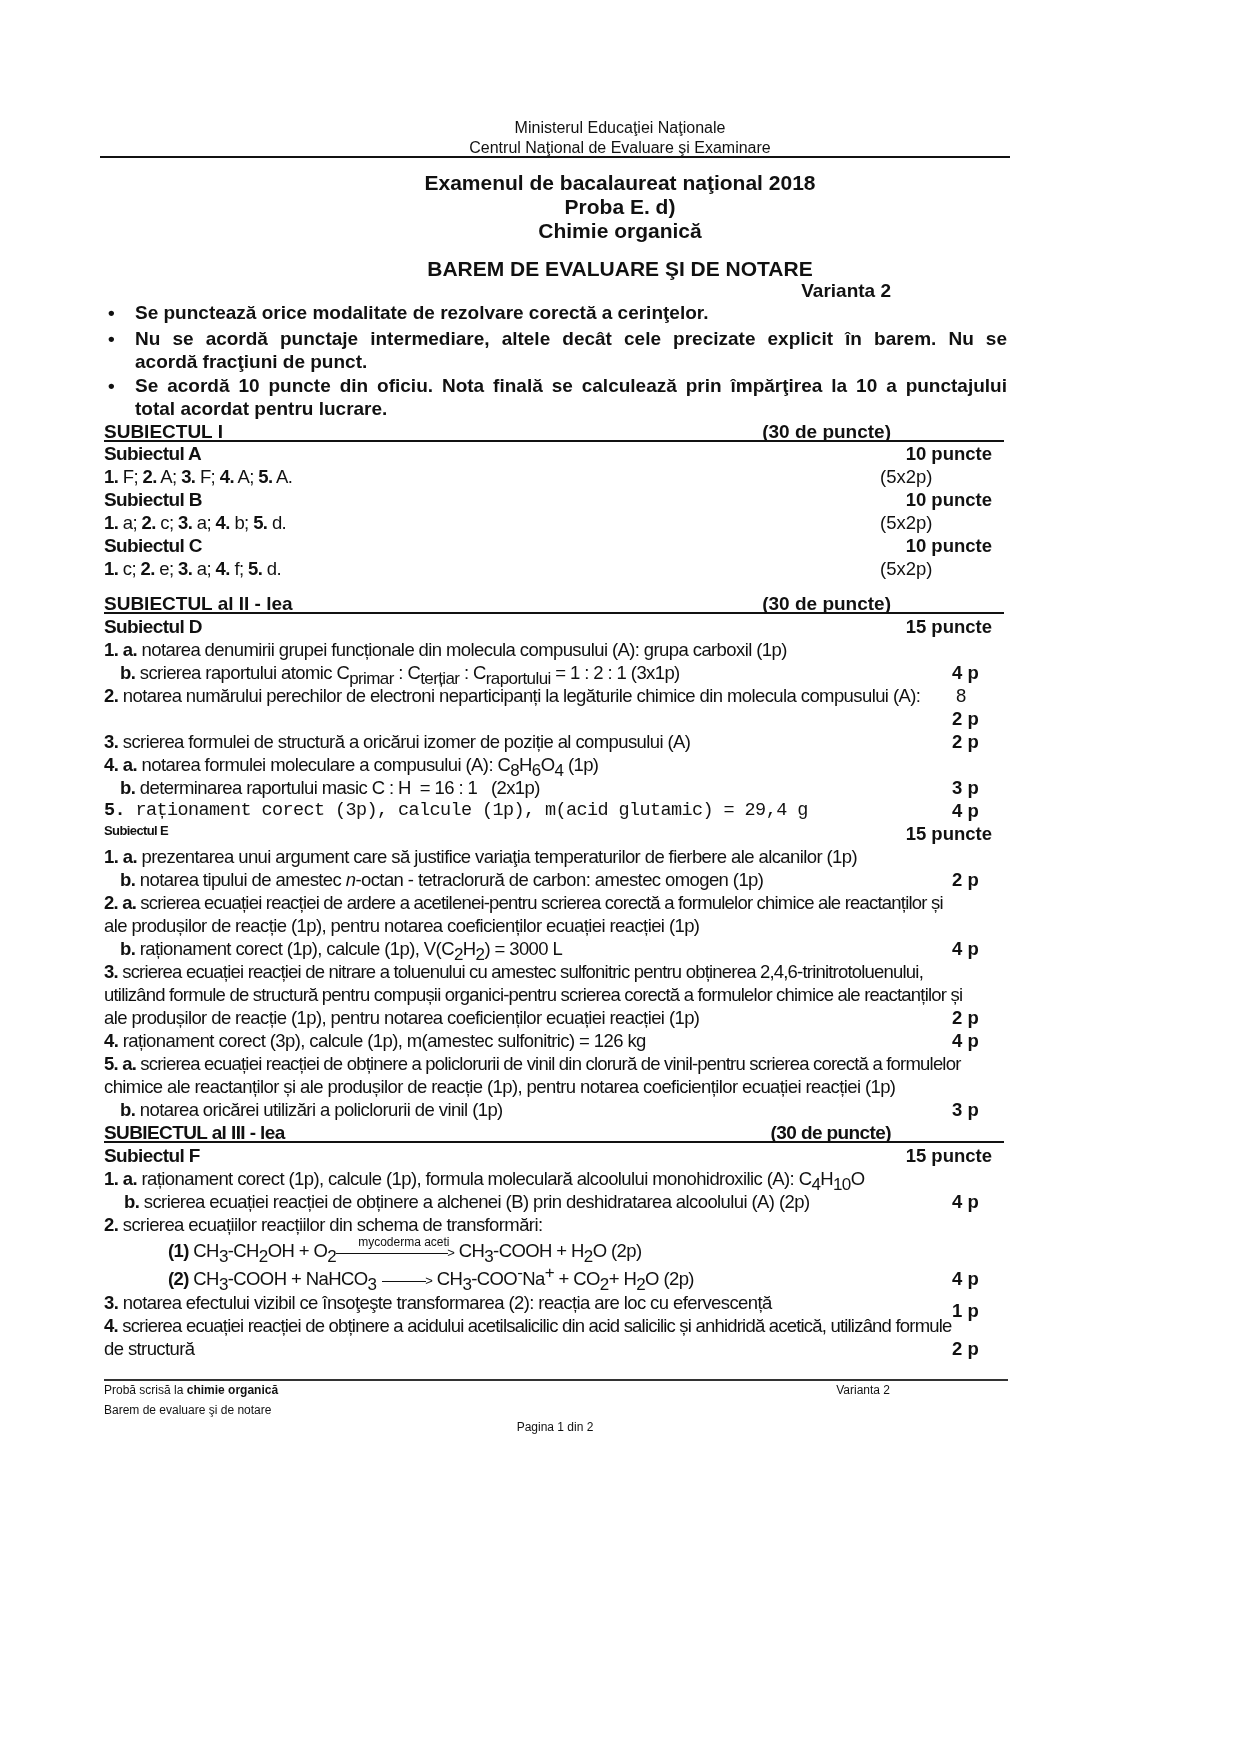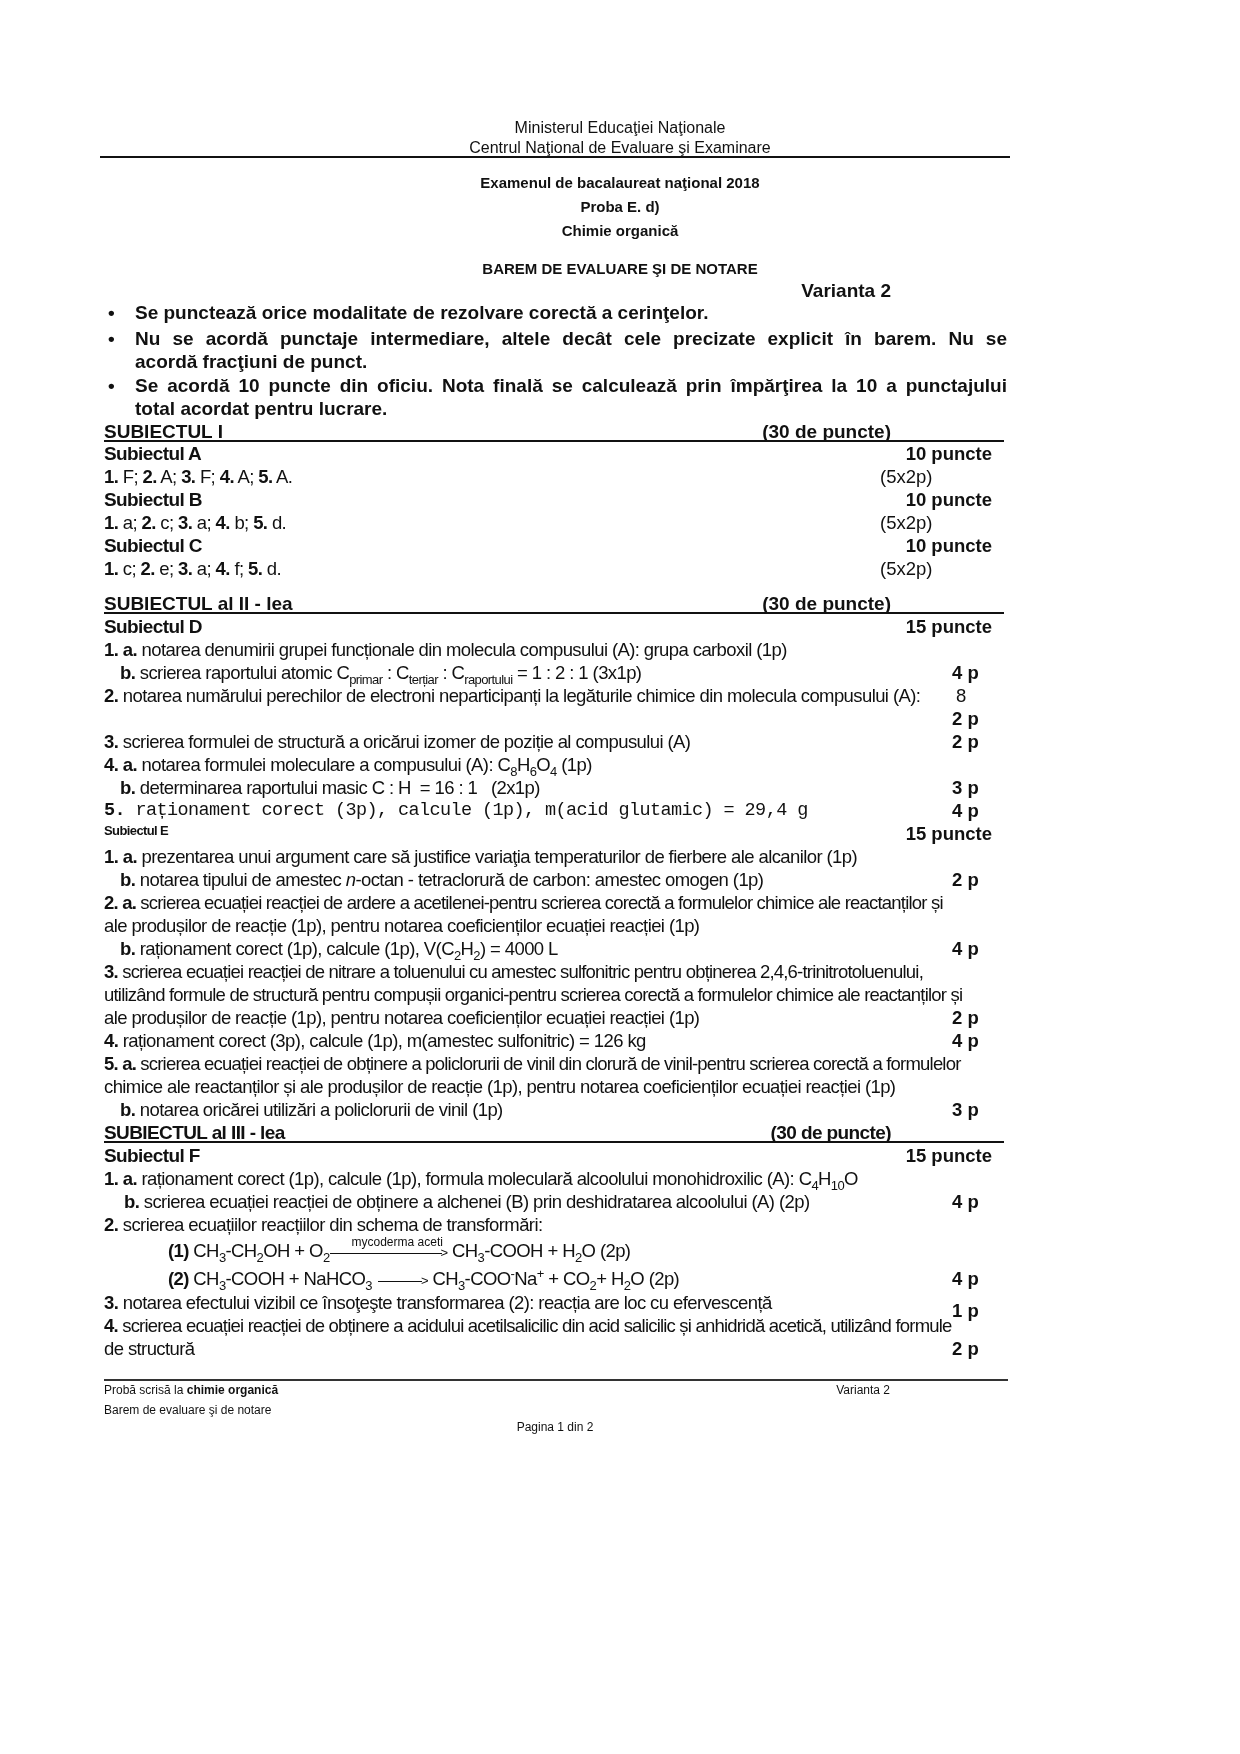--- a/index.html
+++ b/index.html
@@ -1,27 +1,27 @@
 <!DOCTYPE html>
 <html><head>
 <meta charset="utf-8">
 <style>
   html, body { margin:0; padding:0; background:#ffffff; }
   body { width:1240px; height:1754px; position:relative; font-family:"Liberation Sans", sans-serif; color:#111; overflow:hidden; }
   .page { position:absolute; left:0; top:0; width:1126px; height:1754px; }
   .hdr { position:absolute; left:0; width:1240px; text-align:center; font-size:16px; line-height:20px; }
   .rule { position:absolute; background:#111; }
-  .ctr { position:absolute; left:0; width:1240px; text-align:center; font-weight:bold; font-size:15px; line-height:25px; }
+  .ctr { position:absolute; left:0; width:1240px; text-align:center; font-weight:bold; font-size:21px; line-height:25px; }
   .abs { position:absolute; white-space:nowrap; }
   .b { font-weight:bold; }
   .u { text-decoration:underline; text-decoration-thickness:2px; text-underline-offset:2px; }
   .txt { font-size:18.5px; letter-spacing:-0.6px; }
   .bul { font-size:19px; font-weight:bold; }
   .pts { font-weight:bold; font-size:18.5px; }
-  sub, sup { font-size:13px; line-height:0;text-align:right; }
+  sub, sup { font-size:17px; line-height:0;text-align:right; }
   .arrow { display:inline-block; position:relative; width:118px; height:14px; vertical-align:middle; }
   .arrow .line { position:absolute; left:0; right:6px; top:8px; height:1px; background:#111; }
   .arrow .head { position:absolute; right:0; top:1px; font-size:13px; line-height:14px; }
   .arrow .lbl { position:absolute; left:22px; top:-10px; font-size:12px; letter-spacing:0; }
   .arrow.short { width:50px; }
   .footer { font-size:12px; }
 </style>
 </head>
 <body>
 
@@ -103,21 +103,21 @@
 
     <div class="abs b txt" style="left:104px; top:823px; font-size:13px;">Subiectul E</div>
     <div class="abs pts" style="left:992px; top:823px; transform:translateX(-100%);">15 puncte</div>
 
     <div class="abs txt" style="left:104px; top:846px;"><span class="b">1. a.</span><span> prezentarea unui argument care să justifice variaţia temperaturilor de fierbere ale alcanilor (1p)</span></div>
     <div class="abs txt" style="left:120px; top:869px;"><span class="b">b.</span><span style="white-space:pre;"> notarea tipului de amestec </span><i>n</i><span>-octan - tetraclorură de carbon: amestec omogen (1p)</span></div>
     <div class="abs pts" style="left:952px; top:869px;">2 p</div>
 
     <div class="abs txt" style="left:104px; top:892px; width:902px; white-space:nowrap; letter-spacing:-0.8px;"><span class="b">2. a.</span><span> scrierea ecuației reacției de ardere a acetilenei-pentru scrierea corectă a formulelor chimice ale reactanților și</span></div>
     <div class="abs txt" style="left:104px; top:915px;">ale produșilor de reacție (1p), pentru notarea coeficienților ecuației reacției (1p)</div>
-    <div class="abs txt" style="left:120px; top:938px;"><span class="b">b.</span><span> raționament corect (1p), calcule (1p), V(C</span><sub>2</sub><span>H</span><sub>2</sub><span>) = 4000 L</span></div>
+    <div class="abs txt" style="left:120px; top:938px;"><span class="b">b.</span><span> raționament corect (1p), calcule (1p), V(C</span><sub>2</sub><span>H</span><sub>2</sub><span>) = 3000 L</span></div>
     <div class="abs pts" style="left:952px; top:938px;">4 p</div>
 
     <div class="abs txt" style="left:104px; top:961px; letter-spacing:-0.8px;"><span class="b">3.</span><span> scrierea ecuației reacției de nitrare a toluenului cu amestec sulfonitric pentru obținerea 2,4,6-trinitrotoluenului,</span></div>
     <div class="abs txt" style="left:104px; top:984px; letter-spacing:-0.8px;">utilizând formule de structură pentru compușii organici-pentru scrierea corectă a formulelor chimice ale reactanților și</div>
     <div class="abs txt" style="left:104px; top:1007px;">ale produșilor de reacție (1p), pentru notarea coeficienților ecuației reacției (1p)</div>
     <div class="abs pts" style="left:952px; top:1007px;">2 p</div>
 
     <div class="abs txt" style="left:104px; top:1030px;"><span class="b">4.</span><span> raționament corect (3p), calcule (1p), m(amestec sulfonitric) = 126 kg</span></div>
     <div class="abs pts" style="left:952px; top:1030px;">4 p</div>
 

